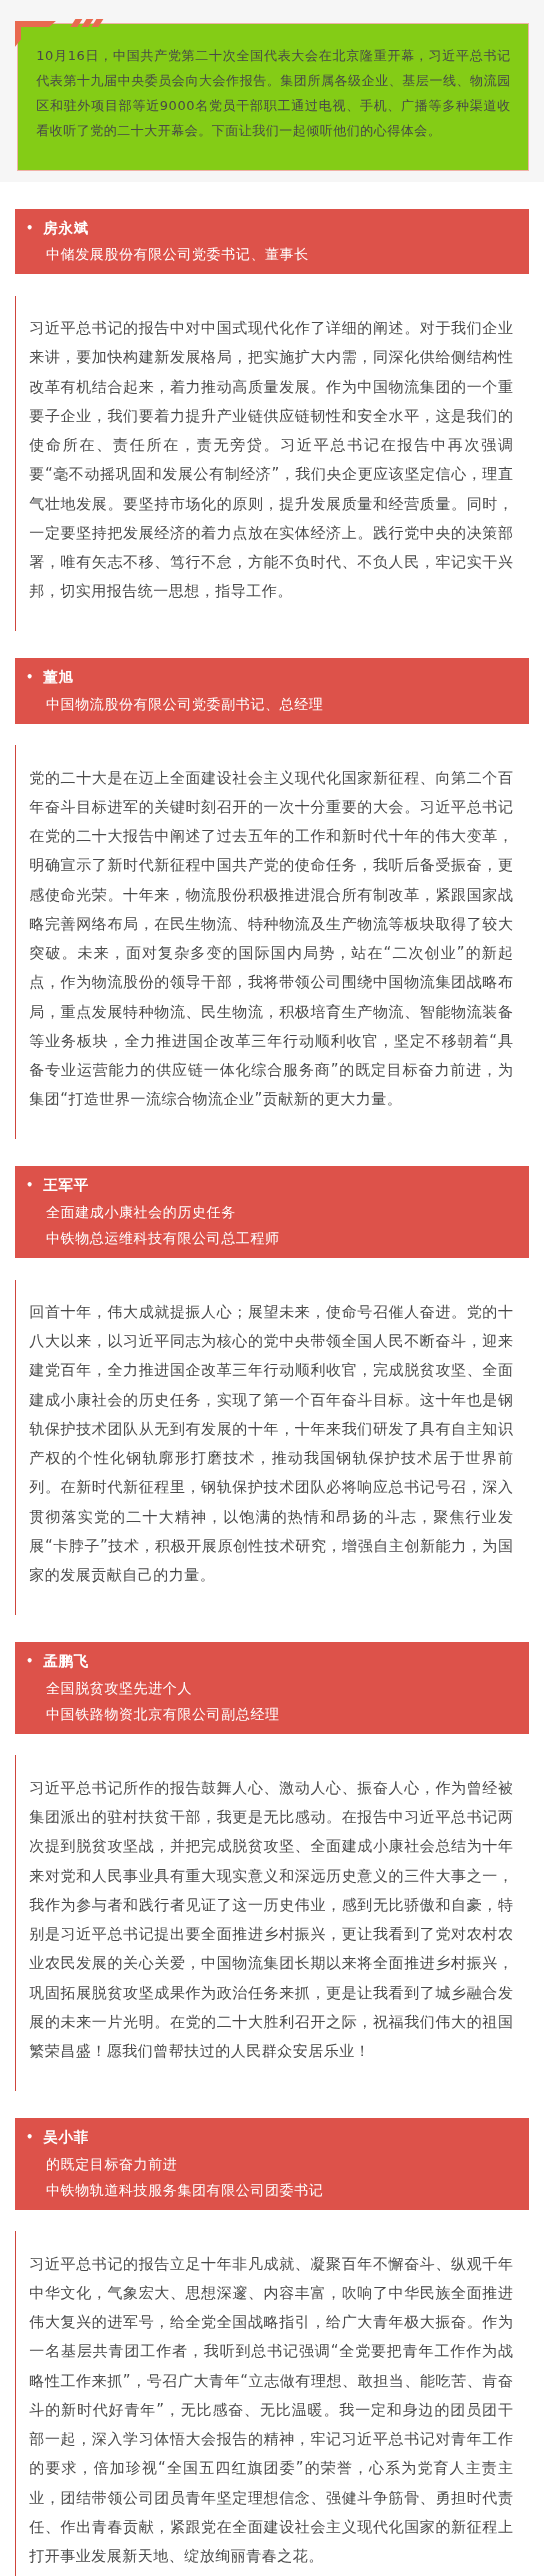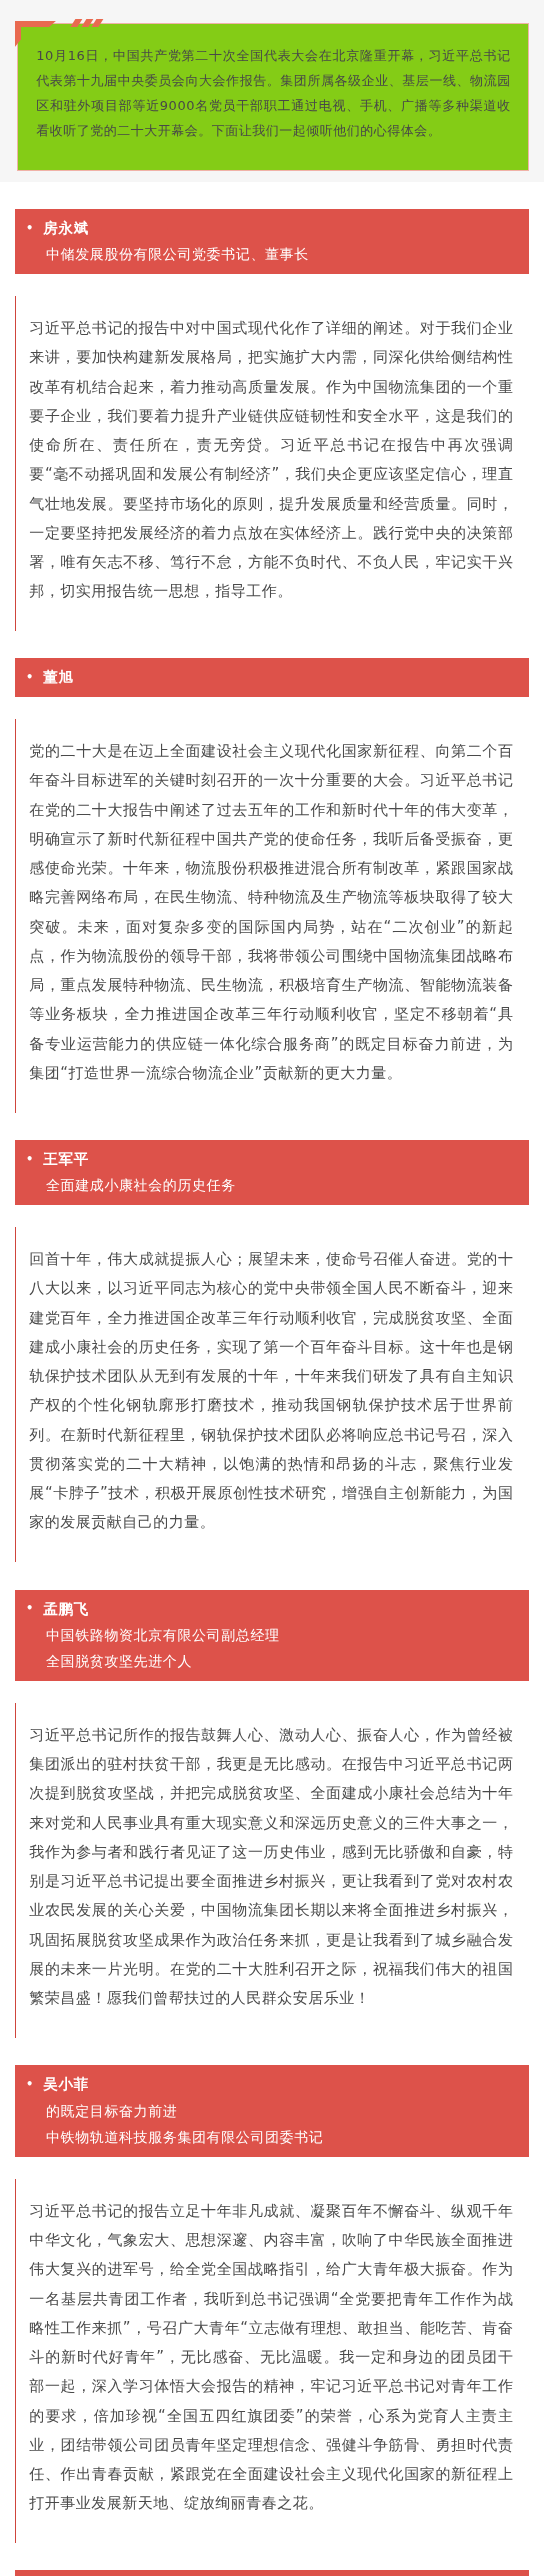--- a/index.html
+++ b/index.html
@@ -89,43 +89,45 @@
     </header>
     <div class="sec-body">习近平总书记的报告中对中国式现代化作了详细的阐述。对于我们企业来讲，要加快构建新发展格局，把实施扩大内需，同深化供给侧结构性改革有机结合起来，着力推动高质量发展。作为中国物流集团的一个重要子企业，我们要着力提升产业链供应链韧性和安全水平，这是我们的使命所在、责任所在，责无旁贷。习近平总书记在报告中再次强调要“毫不动摇巩固和发展公有制经济”，我们央企更应该坚定信心，理直气壮地发展。要坚持市场化的原则，提升发展质量和经营质量。同时，一定要坚持把发展经济的着力点放在实体经济上。践行党中央的决策部署，唯有矢志不移、笃行不怠，方能不负时代、不负人民，牢记实干兴邦，切实用报告统一思想，指导工作。</div>
   </section>
 
   <section>
     <header class="sec-header">
       <div class="sec-name">
           <span class="bullet">•</span>
           <span>董旭</span>
         </div>
+      <div class="sec-title">中国物流股份有限公司党委副书记、总经理</div>
     </header>
     <div class="sec-body">党的二十大是在迈上全面建设社会主义现代化国家新征程、向第二个百年奋斗目标进军的关键时刻召开的一次十分重要的大会。习近平总书记在党的二十大报告中阐述了过去五年的工作和新时代十年的伟大变革，明确宣示了新时代新征程中国共产党的使命任务，我听后备受振奋，更感使命光荣。十年来，物流股份积极推进混合所有制改革，紧跟国家战略完善网络布局，在民生物流、特种物流及生产物流等板块取得了较大突破。未来，面对复杂多变的国际国内局势，站在“二次创业”的新起点，作为物流股份的领导干部，我将带领公司围绕中国物流集团战略布局，重点发展特种物流、民生物流，积极培育生产物流、智能物流装备等业务板块，全力推进国企改革三年行动顺利收官，坚定不移朝着“具备专业运营能力的供应链一体化综合服务商”的既定目标奋力前进，为集团“打造世界一流综合物流企业”贡献新的更大力量。</div>
   </section>
 
   <section>
     <header class="sec-header">
       <div class="sec-name">
           <span class="bullet">•</span>
           <span>王军平</span>
         </div>
       <div class="sec-title">全面建成小康社会的历史任务</div>
+      <div class="sec-title">中铁物总运维科技有限公司总工程师</div>
     </header>
     <div class="sec-body">回首十年，伟大成就提振人心；展望未来，使命号召催人奋进。党的十八大以来，以习近平同志为核心的党中央带领全国人民不断奋斗，迎来建党百年，全力推进国企改革三年行动顺利收官，完成脱贫攻坚、全面建成小康社会的历史任务，实现了第一个百年奋斗目标。这十年也是钢轨保护技术团队从无到有发展的十年，十年来我们研发了具有自主知识产权的个性化钢轨廓形打磨技术，推动我国钢轨保护技术居于世界前列。在新时代新征程里，钢轨保护技术团队必将响应总书记号召，深入贯彻落实党的二十大精神，以饱满的热情和昂扬的斗志，聚焦行业发展“卡脖子”技术，积极开展原创性技术研究，增强自主创新能力，为国家的发展贡献自己的力量。</div>
   </section>
 
   <section>
     <header class="sec-header">
       <div class="sec-name">
           <span class="bullet">•</span>
           <span>孟鹏飞</span>
         </div>
+      <div class="sec-title">全国脱贫攻坚先进个人</div>
       <div class="sec-title">中国铁路物资北京有限公司副总经理</div>
-      <div class="sec-title">全国脱贫攻坚先进个人</div>
     </header>
     <div class="sec-body">习近平总书记所作的报告鼓舞人心、激动人心、振奋人心，作为曾经被集团派出的驻村扶贫干部，我更是无比感动。在报告中习近平总书记两次提到脱贫攻坚战，并把完成脱贫攻坚、全面建成小康社会总结为十年来对党和人民事业具有重大现实意义和深远历史意义的三件大事之一，我作为参与者和践行者见证了这一历史伟业，感到无比骄傲和自豪，特别是习近平总书记提出要全面推进乡村振兴，更让我看到了党对农村农业农民发展的关心关爱，中国物流集团长期以来将全面推进乡村振兴，巩固拓展脱贫攻坚成果作为政治任务来抓，更是让我看到了城乡融合发展的未来一片光明。在党的二十大胜利召开之际，祝福我们伟大的祖国繁荣昌盛！愿我们曾帮扶过的人民群众安居乐业！</div>
   </section>
 
   <section>
     <header class="sec-header">
       <div class="sec-name">
           <span class="bullet">•</span>
           <span>吴小菲</span>
         </div>

